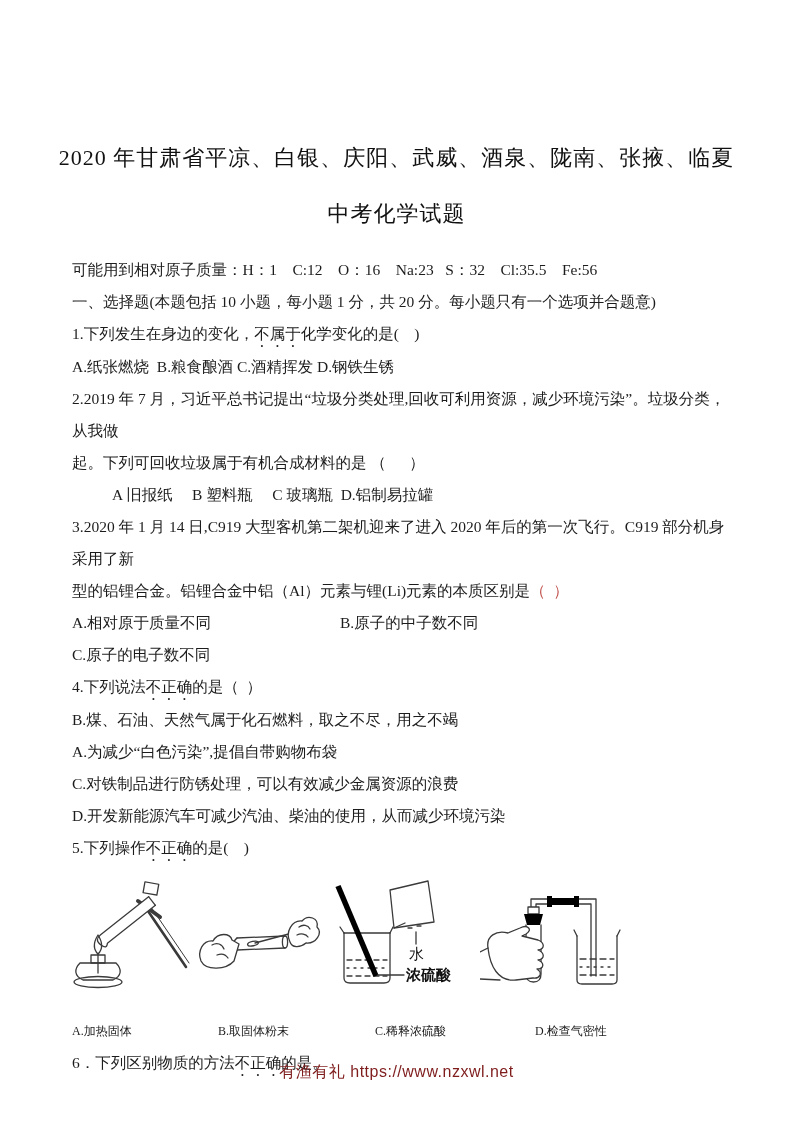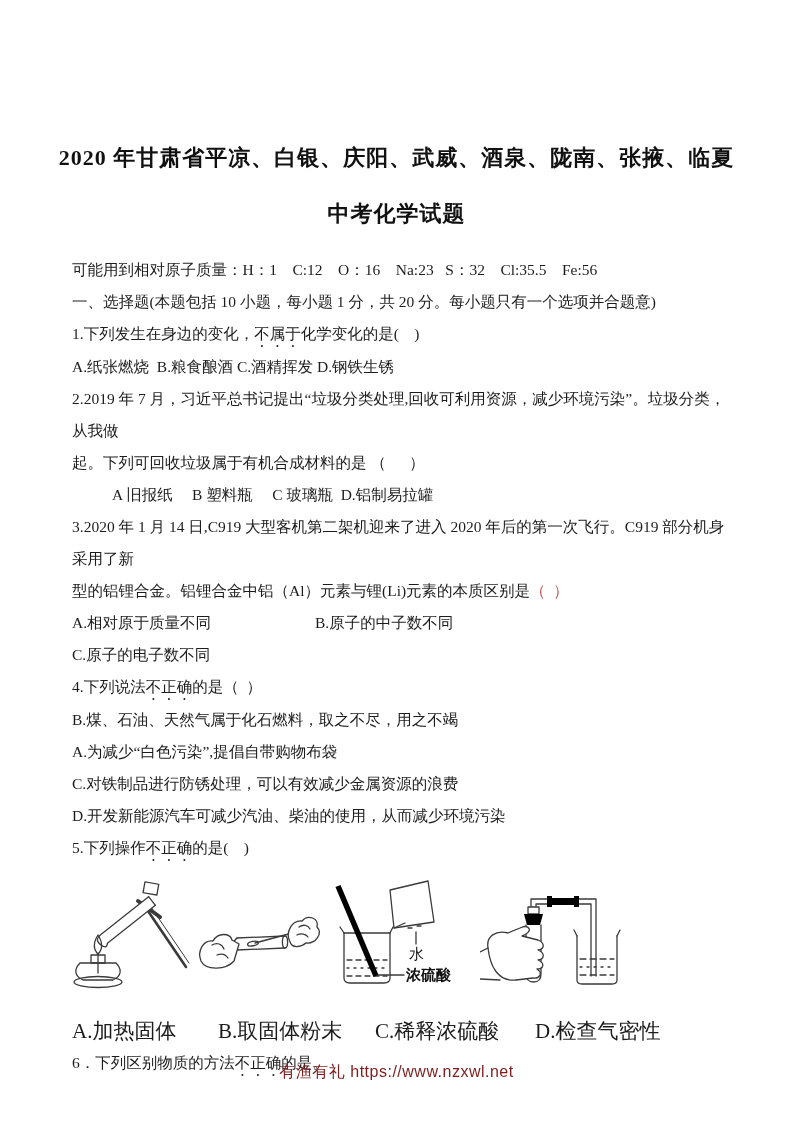--- a/index.html
+++ b/index.html
@@ -6,39 +6,39 @@
   html,body { background:#fff; }
   .page {
     position:relative;
     width:793px; height:1122px;
     margin:0 auto;
     background:#ffffff;
     font-family:"Liberation Serif","DejaVu Serif",serif;
     color:#1c1c1c;
     overflow:hidden;
   }
-  .title-block { margin-top:130px; text-align:center; font-weight:bold; font-size:22px; line-height:56px; letter-spacing:1px; color:#111; }
+  .title-block { margin-top:130px; text-align:center; font-weight:normal; font-size:22px; line-height:56px; letter-spacing:1px; color:#111; }
   .content { padding:0 64px 0 72px; margin-top:12px; font-size:15.5px; line-height:32px; }
   .line { white-space:pre-wrap; }
   .indent { padding-left:40px; }
   .emph {
     -webkit-text-emphasis:filled dot #222;
     -webkit-text-emphasis-position:under left;
     text-emphasis:filled dot #222;
     text-emphasis-position:under left;
   }
   .red { color:#c0504d; }
-  .opt-row { display:flex; }
+  .opt-row { display:flex;gap:25px; }
   .opt-row .col-a { width:243px; }
   .figures { position:relative; height:150px; }
   .fig { position:absolute; }
   .fig svg { display:block; }
   .fig-label { position:absolute; font-size:15px; color:#111; line-height:16px; white-space:nowrap; }
   .fig-label.bold { font-weight:bold; }
-  .captions { position:relative; height:32px; line-height:32px; font-size:21px; }
+  .captions { position:relative; height:32px; line-height:32px; font-size:12px; }
   .captions span { position:absolute; top:0; }
   .cap-a { left:0; } .cap-b { left:146px; } .cap-c { left:303px;text-align:center; } .cap-d { left:463px; }
   .footer {
     position:absolute; top:1062px; left:0; right:0;
     text-align:center; font-size:16px; letter-spacing:0.5px;
     color:#7f1d1d;
     font-family:"Liberation Sans","DejaVu Sans",sans-serif;
   }
   .sk { stroke:#3a3a3a; stroke-width:1.3; fill:none; stroke-linecap:round; stroke-linejoin:round; }
   .skf { stroke:#3a3a3a; stroke-width:1.3; fill:#fff; stroke-linecap:round; stroke-linejoin:round; }

